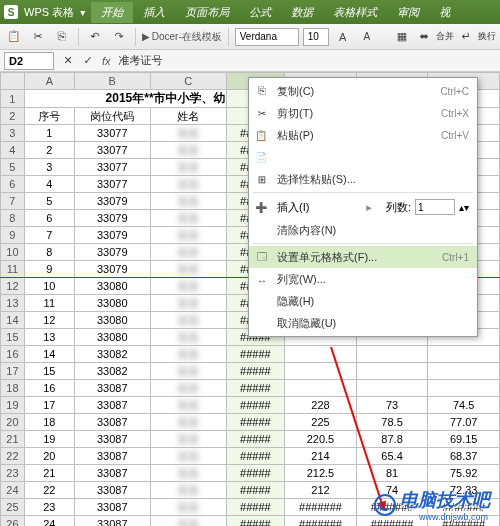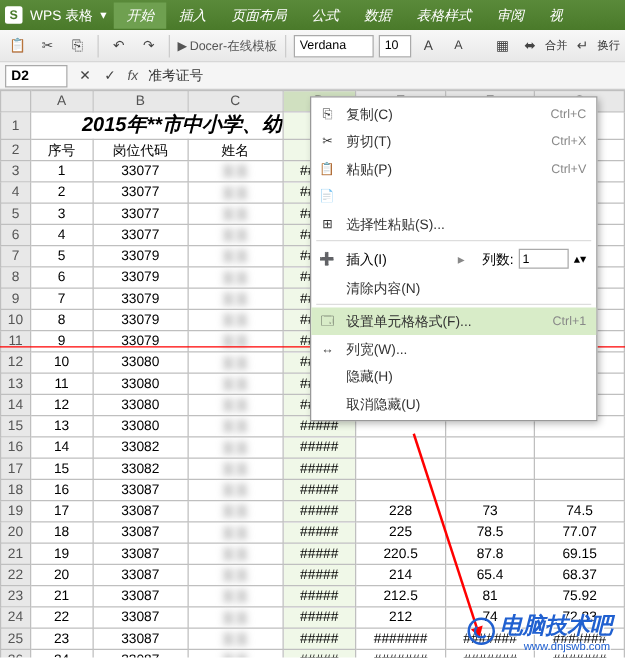--- a/index.html
+++ b/index.html
@@ -21,21 +21,21 @@
 .namebox{width:50px;height:18px;border:1px solid #aaa;background:#fff;margin:0 4px;padding:0 4px;font-size:11px;display:flex;align-items:center;font-weight:bold;}
 .fx{font-style:italic;font-size:11px;color:#555;margin:16px 4px;}
 .fvalue{flex:1;font-size:11px;color:#333;padding:0 4px;}
 .grid{position:relative;}
 table{border-collapse:collapse;table-layout:fixed;width:500px;}
 th,td{border:1px solid #bfbfbf;height:17px;font-size:11px;text-align:center;overflow:hidden;white-space:nowrap;}
 th{background:#e8e8e8;font-weight:normal;color:#555;}
 th.rowh{width:22px;}
 th.sel{background:#d0e0c0;}
 td.sel{background:#f0f8e8;}
-.title-row td{font-weight:bold;font-size:16px;font-style:italic;}
+.title-row td{font-weight:bold;font-size:12px;}
 .hash{color:#000;}
 .redline{position:absolute;left:0;right:0;height:1px;background:red;top:0;}
 .arrow{position:absolute;width:2px;background:red;transform-origin:top;}
 .arrow::after{content:'';position:absolute;bottom:-6px;left:-4px;border:5px solid transparent;border-top:8px solid red;}
 .ctxmenu{position:absolute;left:248px;top:77px;width:230px;background:#fff;border:1px solid #999;box-shadow:2px 2px 6px rgba(0,0,0,0.3);z-index:10;padding:2px 0;}
 .ctxmenu .item{height:22px;display:flex;align-items:center;padding:0 8px 0 28px;position:relative;font-size:11px;color:#333;}
 .ctxmenu .item.hl{background:#d8ecc8;}
 .ctxmenu .msep{height:1px;background:#ddd;margin:2px 4px;}
 .ctxmenu .ic{position:absolute;left:6px;width:14px;height:14px;display:flex;align-items:center;justify-content:center;font-size:10px;}
 .ctxmenu .sc{margin-left:auto;color:#888;font-size:10px;}

